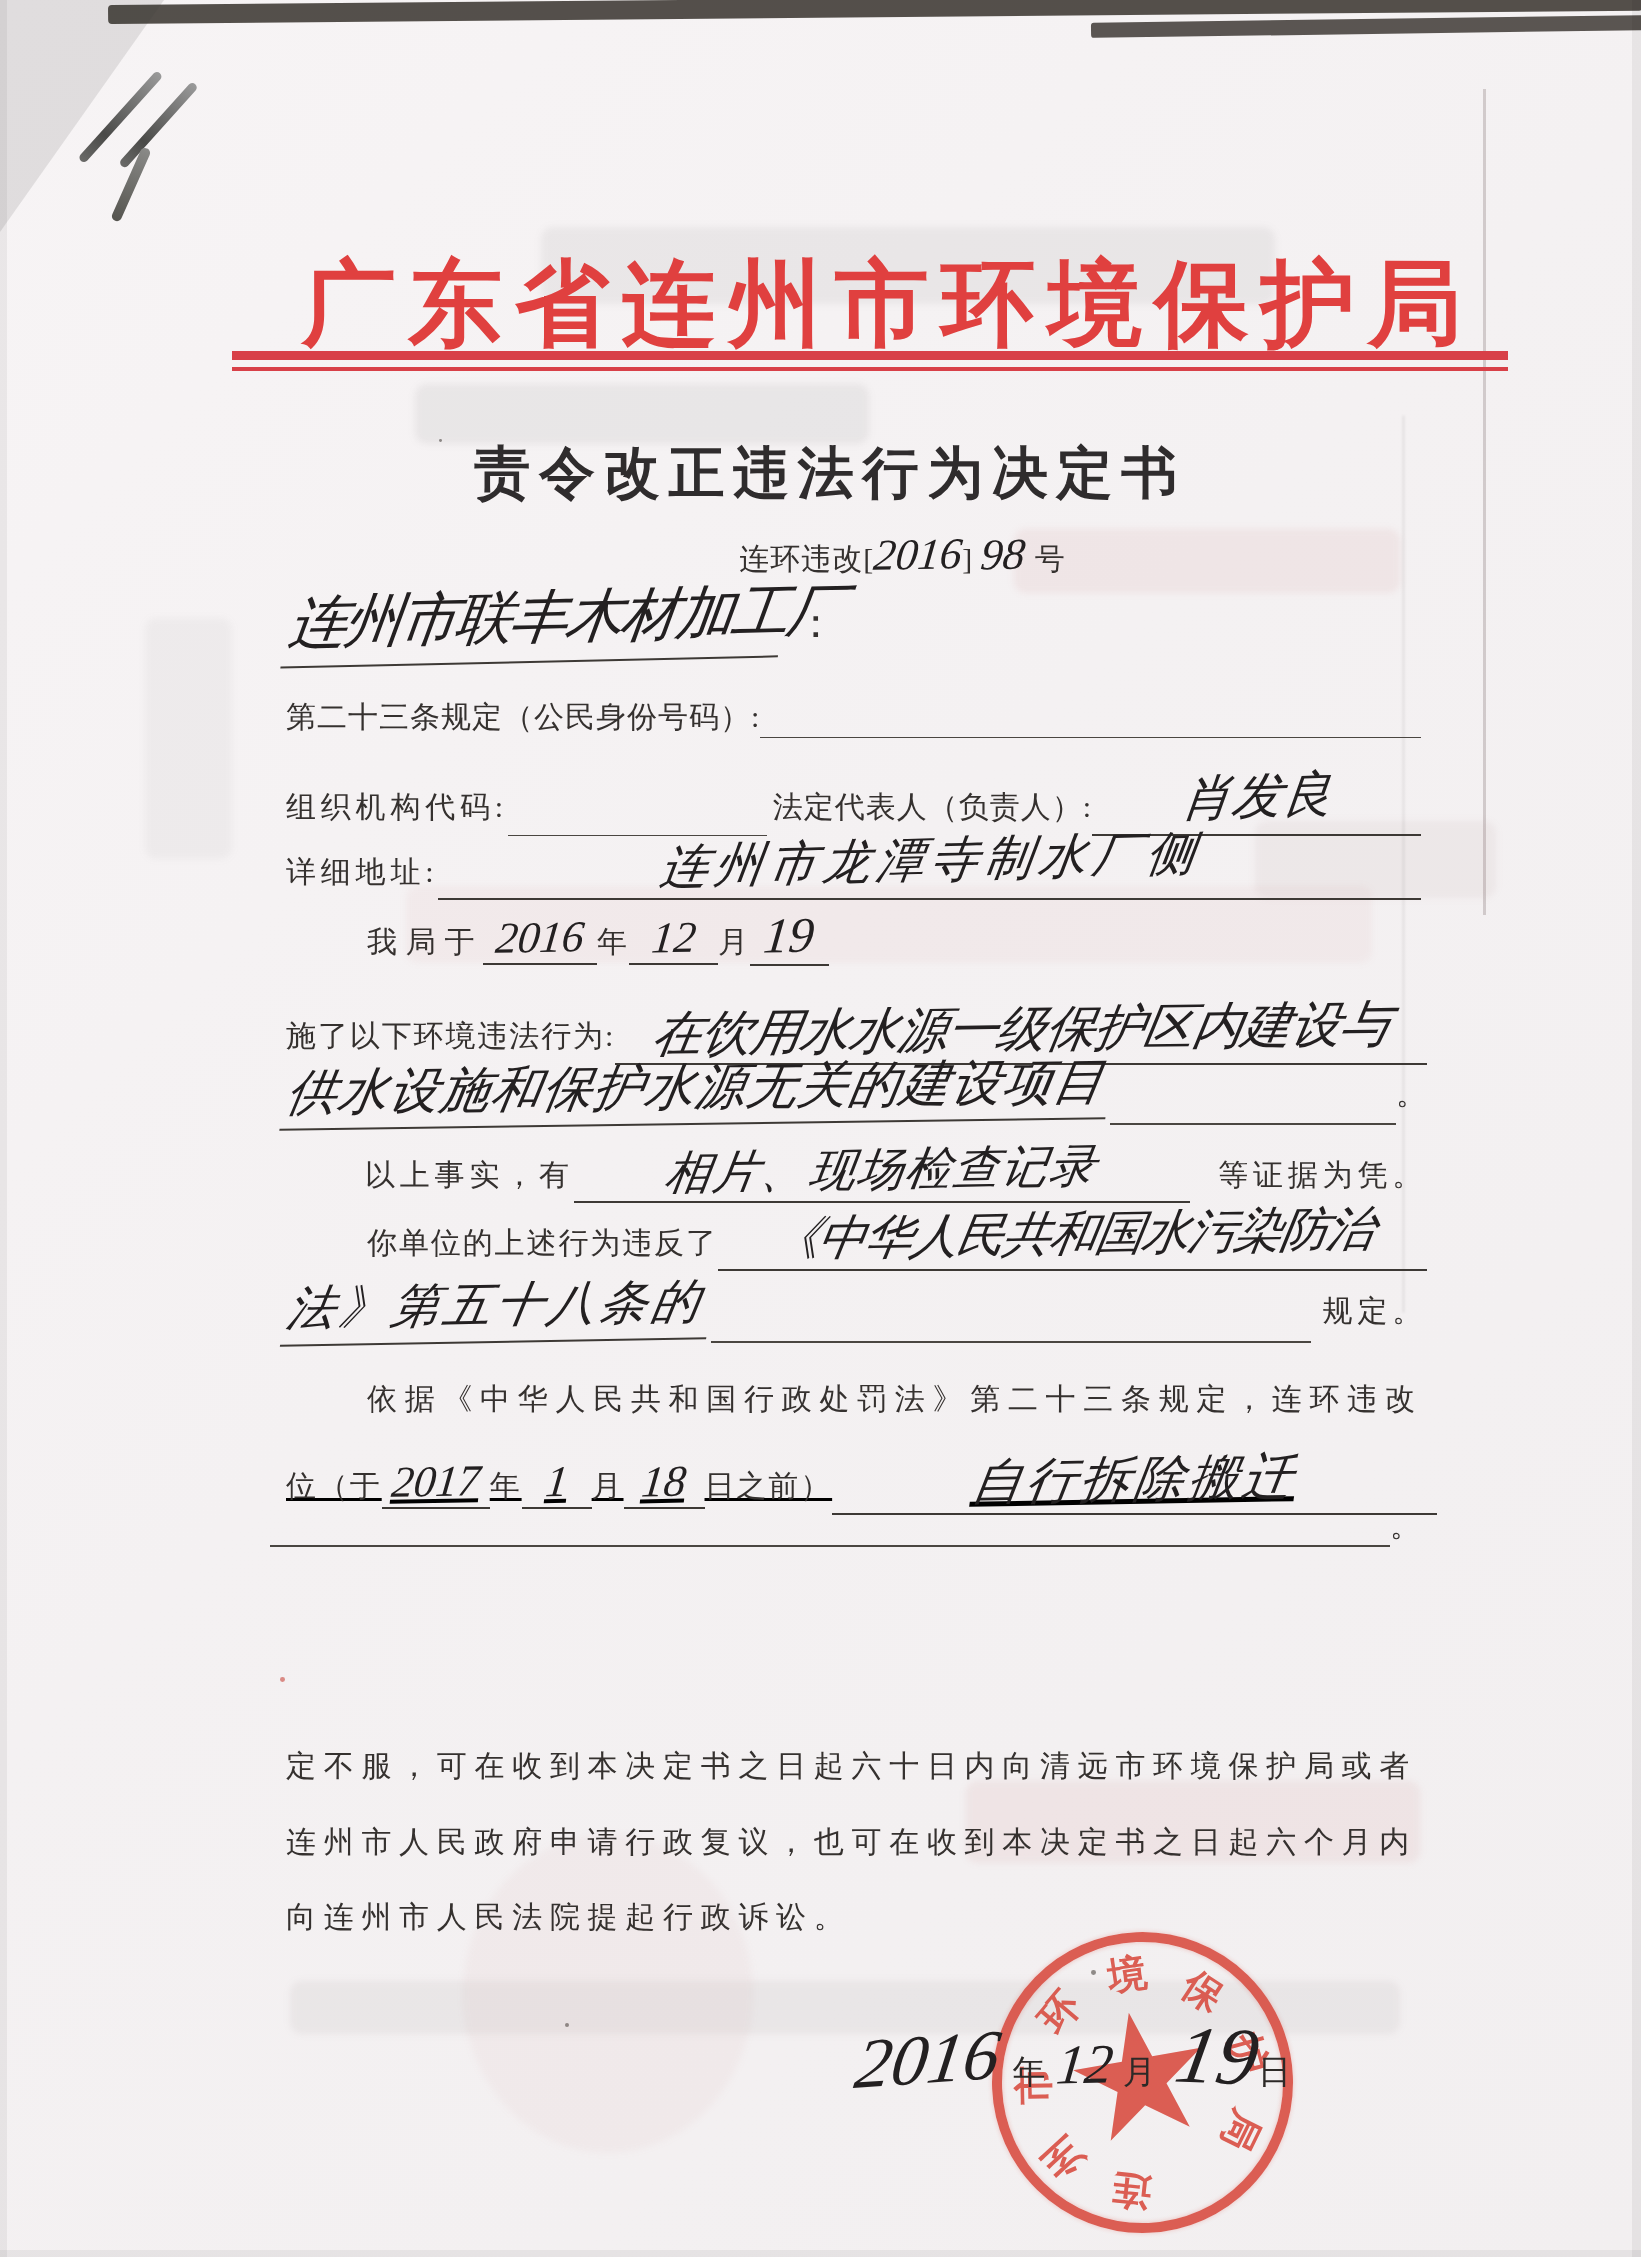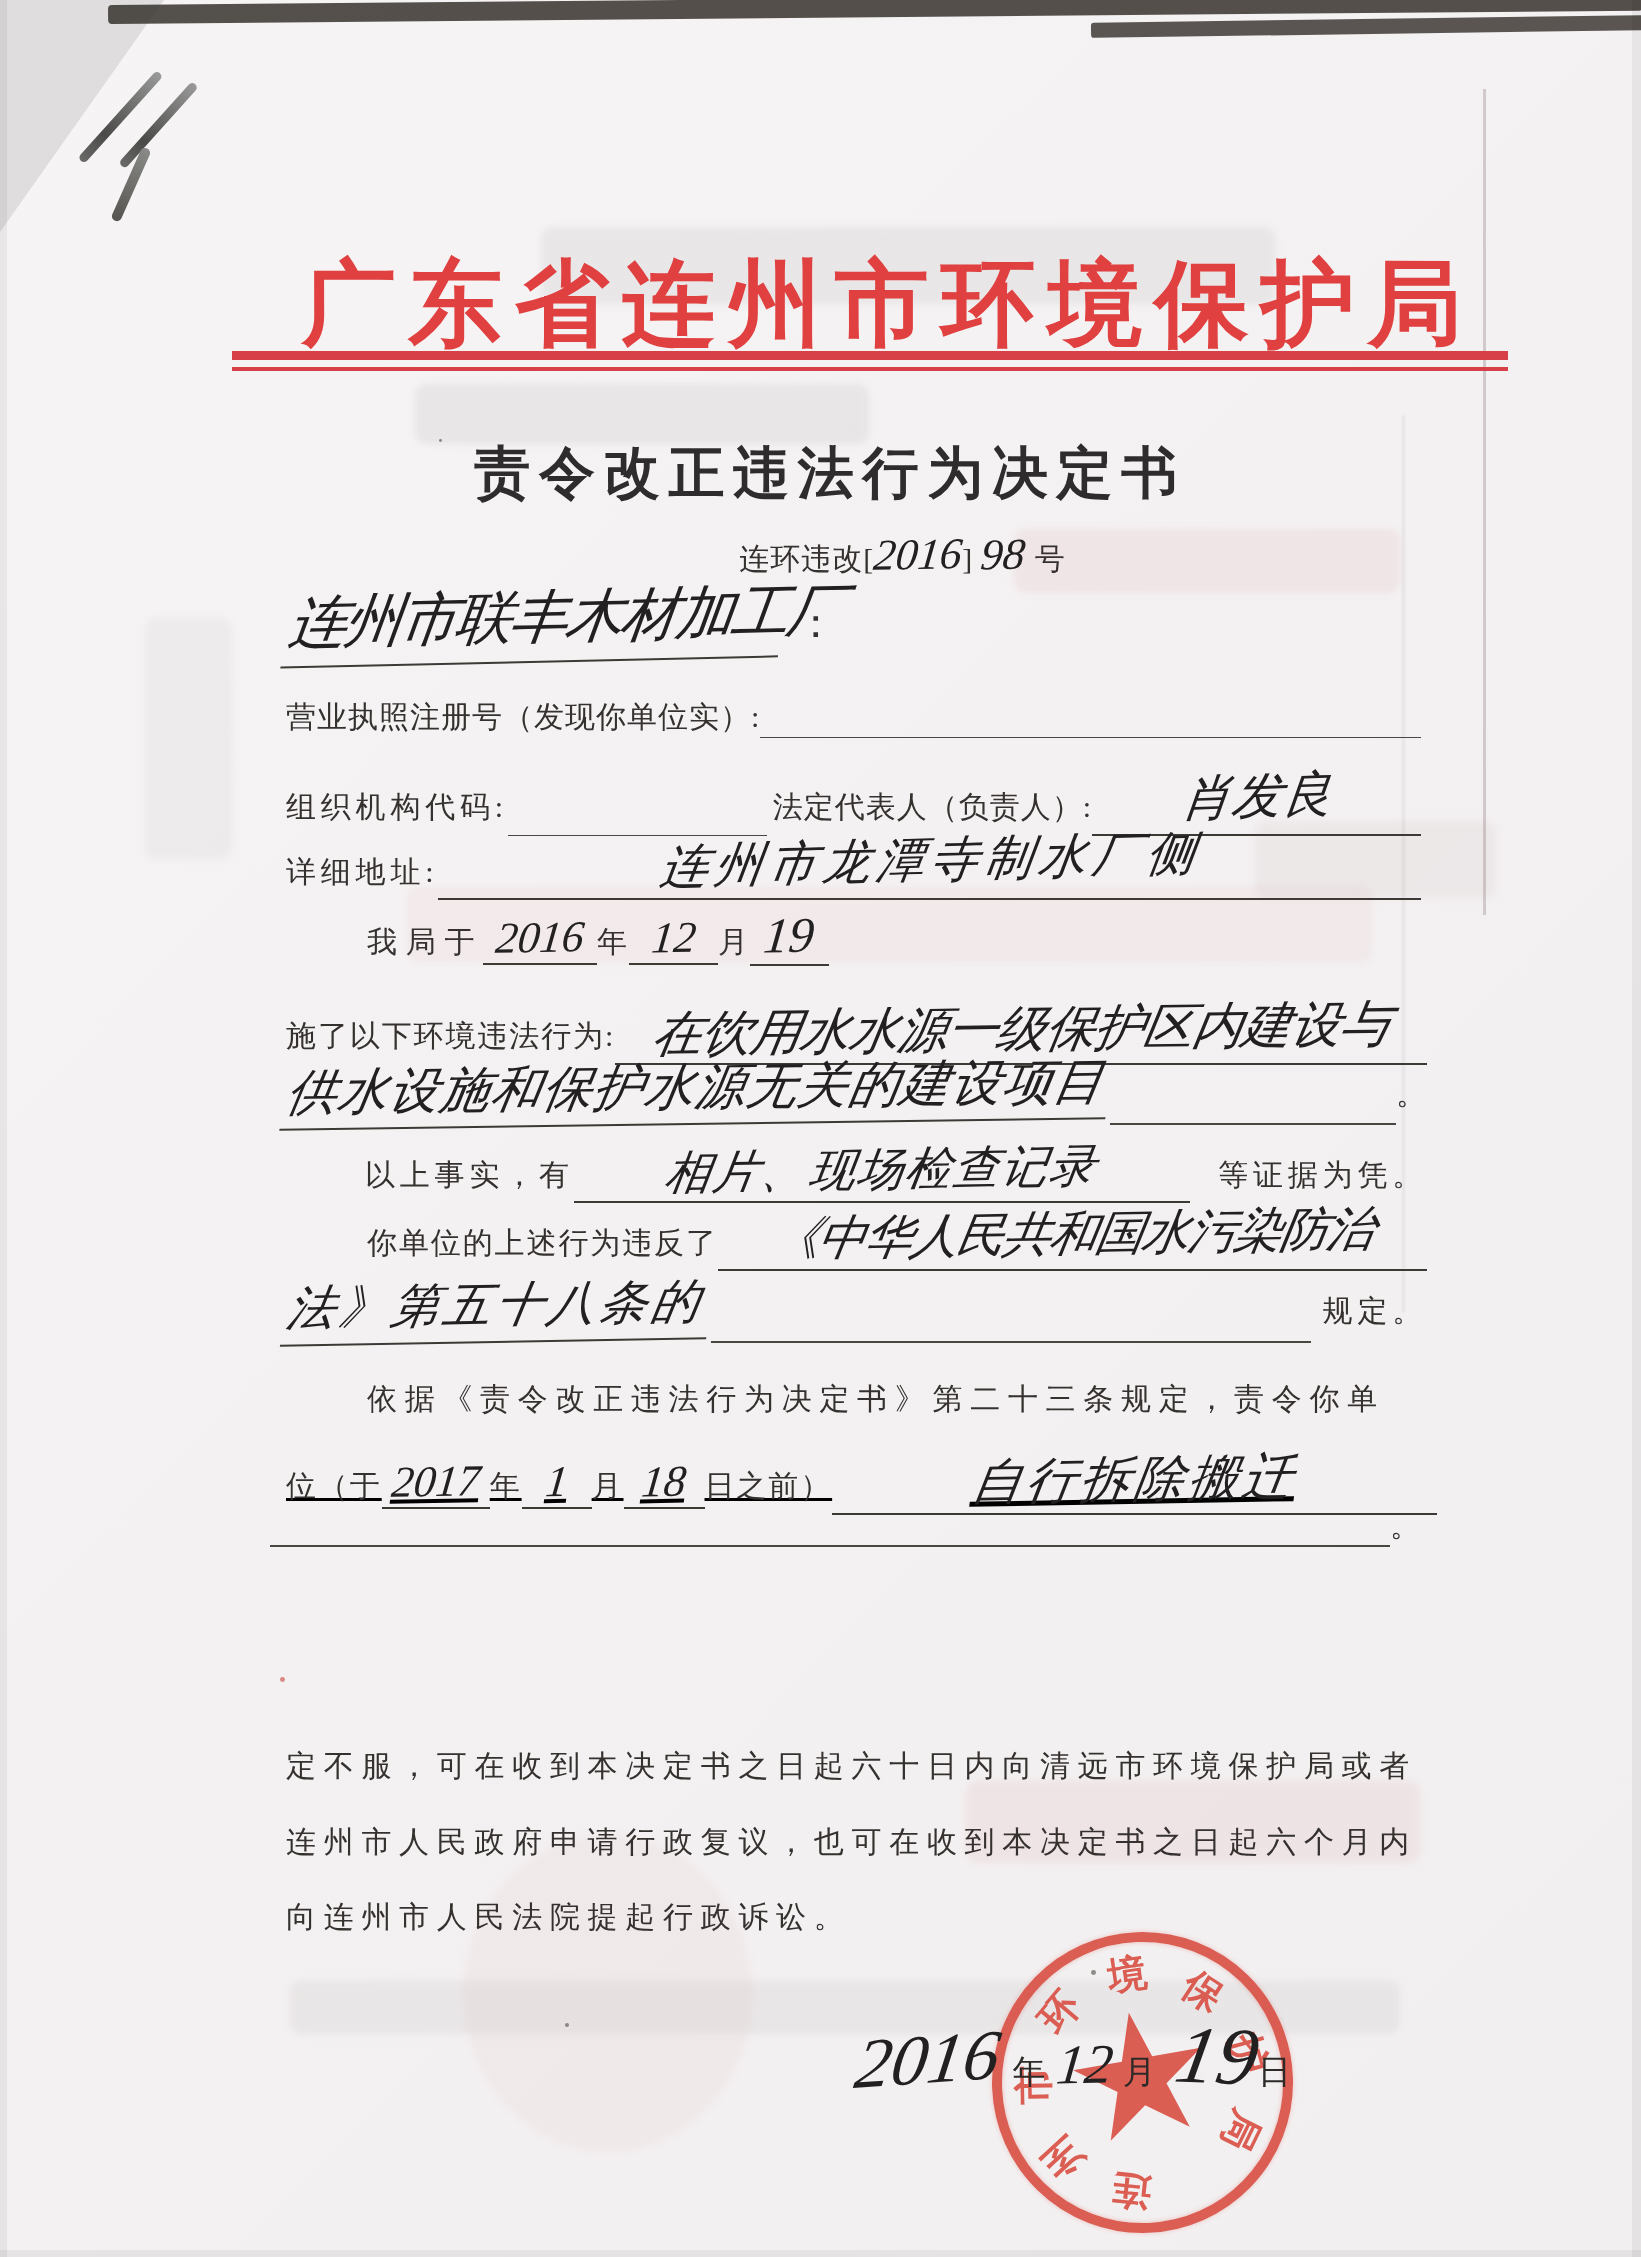--- a/index.html
+++ b/index.html
@@ -74,21 +74,21 @@
       <span class="p ls0" style="margin-left:9.7px;">号</span>
     </span>
   </div>
 
   <div class="line" style="left:286px;top:579px;">
     <span class="hw ul3" style="font-size:58px;letter-spacing:-2.9px;width:488px;padding:0 3.9px 3.9px 3.9px;transform:skewX(-8deg) rotate(-1.3deg);">连州市联丰木材加工厂</span>
     <span class="p" style="font-size:41px;margin-left:13.5px;">：</span>
   </div>
 
   <div class="line" style="left:286px;top:697px;width:1135px;">
-    <span class="p ls0">营业执照注册号（发现你单位实）:</span>
+    <span class="p ls0">第二十三条规定（公民身份号码）:</span>
     <span class="fill"></span>
   </div>
 
   <div class="line" style="left:286px;top:767px;width:1135px;">
     <span class="p ls5">组织机构代码:</span>
     <span class="fill" style="max-width:259px;"></span>
     <span class="p ls0" style="margin-left:5.8px;">法定代表人（负责人）:</span>
     <span class="slot" style="flex:1;">
       <span class="hw" style="font-size:50px;transform:skewX(-8deg) rotate(-2deg) translateY(-3.9px);">肖发良</span>
     </span>
@@ -146,21 +146,21 @@
     </span>
   </div>
   <div class="line" style="left:286px;top:1273px;width:1141px;">
     <span class="hw ul3" style="font-size:48px;letter-spacing:3.9px;padding:0 7.7px 3.9px 1.9px;transform:skewX(-10deg) rotate(-1deg);">法》第五十八条的</span>
     <span class="fill" style="border-bottom-width:2.9px;"></span>
     <span class="p ls5" style="margin-left:11.6px;">规定。</span>
   </div>
 
   <div class="line" style="left:286px;top:1379px;width:1151px;">
     <span style="width:81px;"></span>
-    <span class="p ls8">依据《责令改正违法行为决定书》第二十三条规定，责令你单</span>
+    <span class="p ls8">依据《中华人民共和国行政处罚法》第二十三条规定，连环违改</span>
   </div>
   <div class="line" style="left:286px;top:1446px;width:1151px;text-decoration:underline;">
     <span class="p ls2">位（于</span>
     <span class="slot" style="width:108px;">
         <span class="hw" style="font-size:44px;">2017</span>
       </span>
     <span class="p ls2">年</span>
     <span class="slot" style="width:70px;">
         <span class="hw" style="font-size:44px;">1</span>
       </span>

